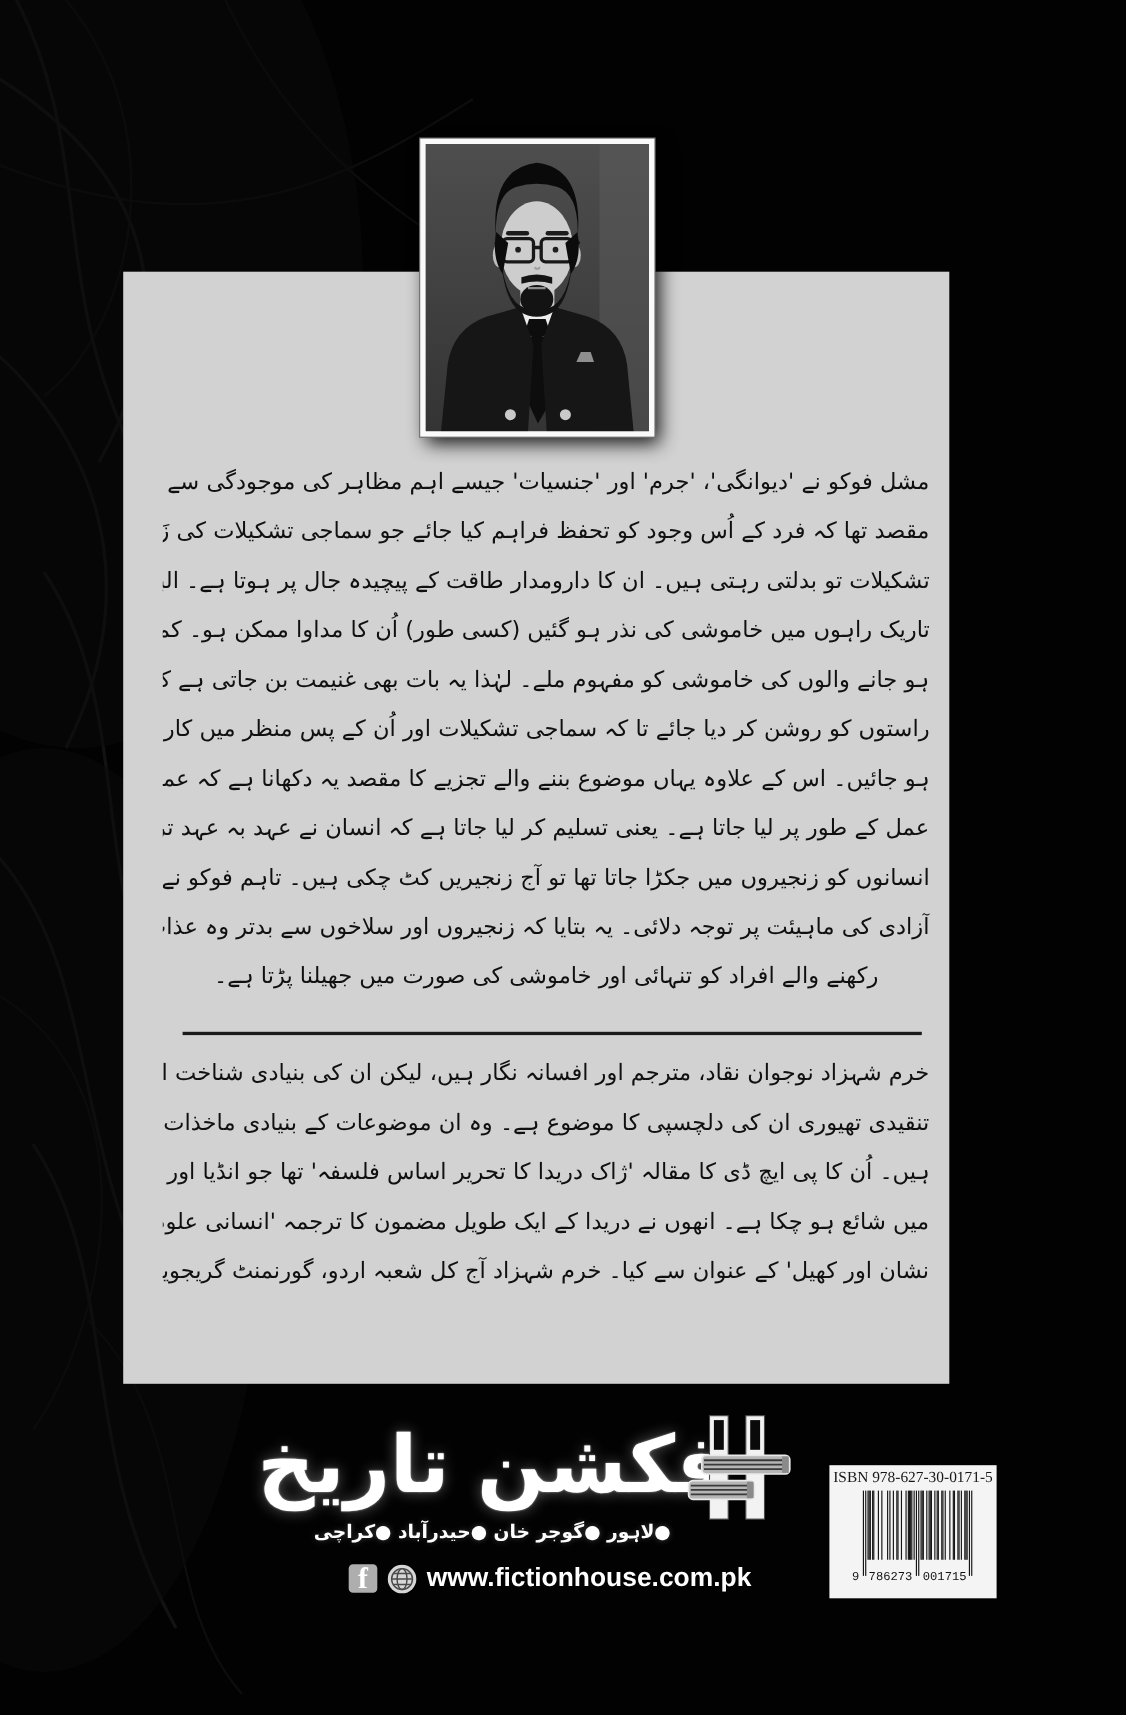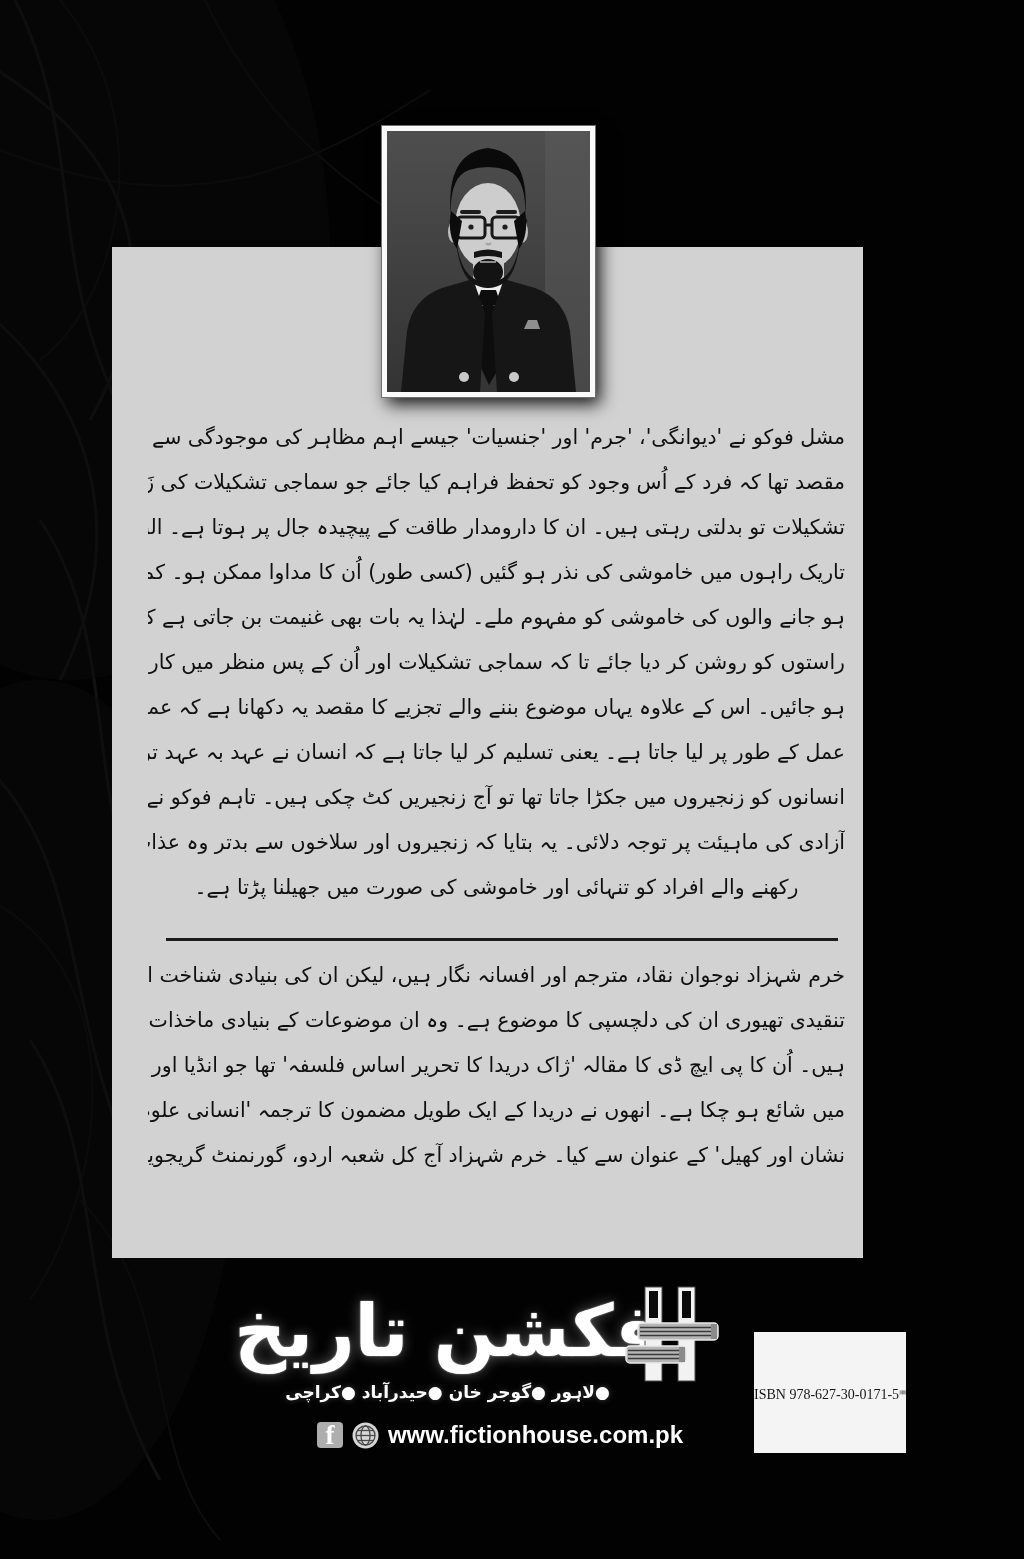--- a/index.html
+++ b/index.html
@@ -25,21 +25,21 @@
          font-weight:bold;direction:rtl;text-align:center;
          text-shadow:0 0 6px rgba(255,255,255,.25);}
   .social{position:absolute;left:240px;top:1419px;width:520px;height:32px;display:flex;
          align-items:center;justify-content:center;gap:9px;color:#ffffff;
          font-family:"Liberation Sans",sans-serif;font-weight:bold;font-size:24px;}
   .fb-icon{width:26px;height:26px;background:#aeaeae;border-radius:4px;color:#ffffff;
          display:flex;align-items:flex-end;justify-content:center;
          font-family:"Liberation Serif",serif;font-weight:bold;font-size:27px;line-height:25px;
          overflow:hidden;flex:0 0 auto;}
   .isbn-box{position:absolute;left:754px;top:1332px;width:152px;height:121px;background:#f4f4f4;
-         display:flex;flex-direction:row;align-items:center;}
+         display:flex;flex-direction:column;align-items:center;}
   .isbn-label{font-family:"Liberation Serif",serif;font-size:14px;color:#161616;margin-top:4px;
          white-space:nowrap;}
   #barcode{margin-top:1px;}
   #barcode rect{fill:#141414;}
   #barcode text{fill:#111111;}
 </style>
 </head>
 <body>
 
 <div class="cover">

